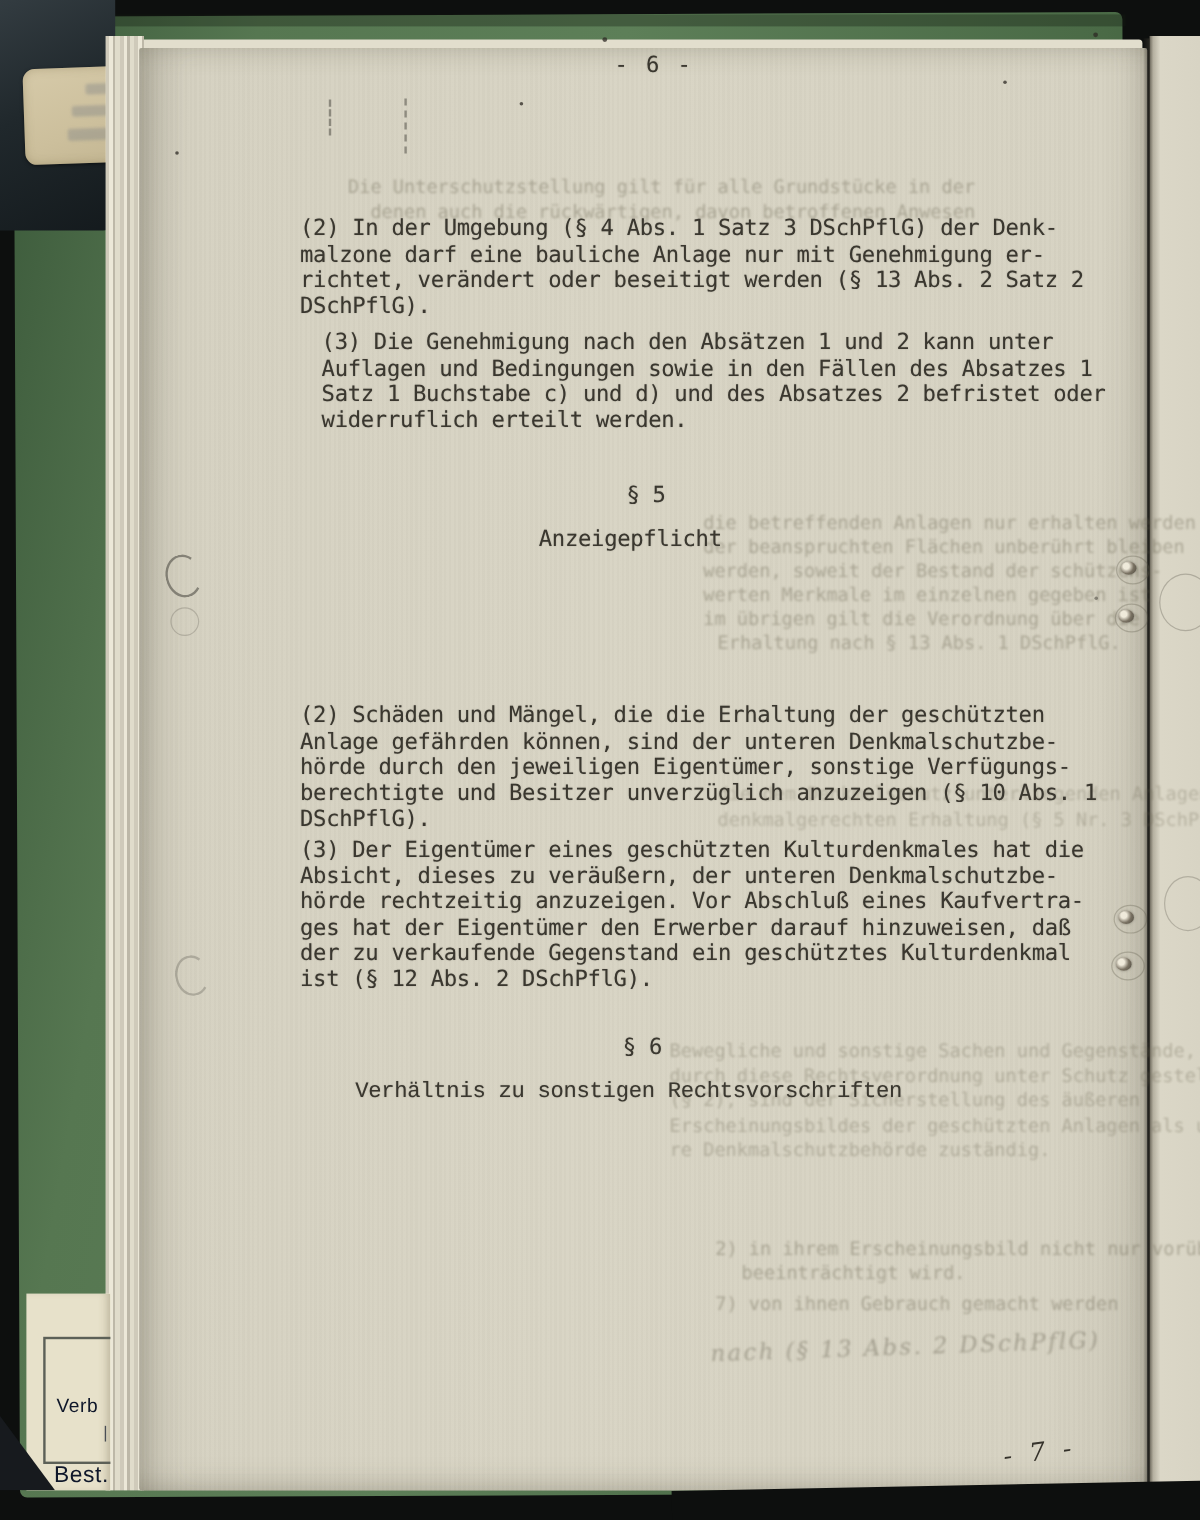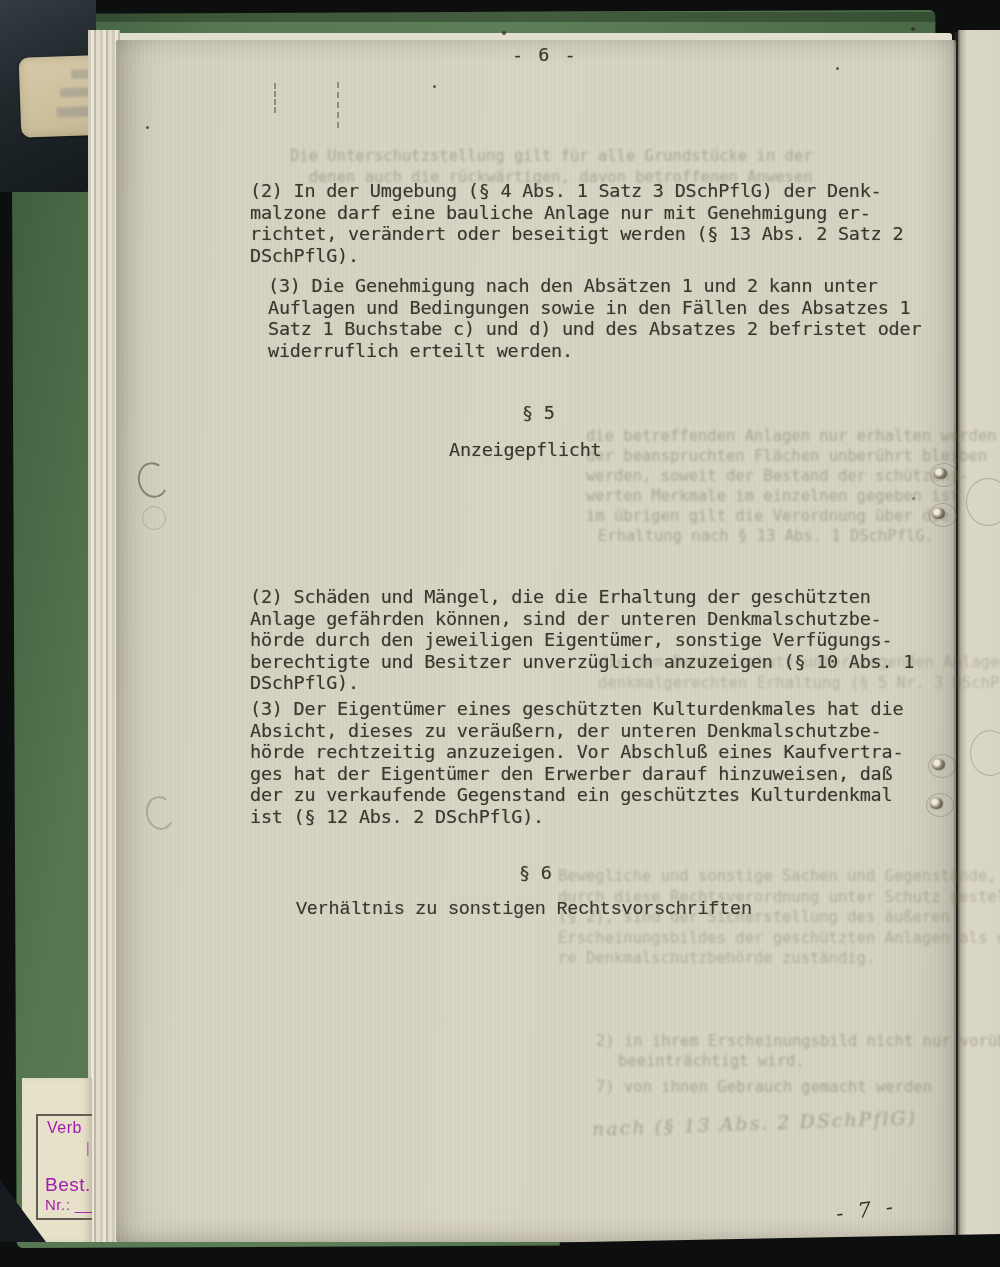--- a/index.html
+++ b/index.html
@@ -31,21 +31,21 @@
   .gap-line{position:absolute;left:953px;top:32px;width:5px;height:1208px;
          background:linear-gradient(90deg,rgba(60,57,48,.1),rgba(60,57,48,.55));}
   .label{position:absolute;left:20px;top:56px;width:100px;height:80px;border-radius:10px;
          background:linear-gradient(160deg,#d6caa9 0%,#ccbf9c 60%,#c2b591 100%);
          box-shadow:0 1px 3px rgba(0,0,0,.5), inset 0 0 8px rgba(120,105,70,.35);
          transform:rotate(-2deg);}
   .label .smudge{position:absolute;background:rgba(92,104,122,.28);filter:blur(1.2px);border-radius:2px;}
   .underpage-bl{position:absolute;left:22px;top:1078px;width:70px;height:164px;overflow:hidden;
          background:#e7e1ca;box-shadow:inset -6px 0 8px -4px rgba(110,100,75,.4);}
   .stampbox{position:absolute;left:14px;top:36px;width:150px;height:102px;border:2.5px solid #5c6057;}
-  .stamp-text{position:absolute;font-family:"Liberation Sans",sans-serif;color:#a21caf;letter-spacing:.5px;}
+  .stamp-text{position:absolute;font-family:"Liberation Sans",sans-serif;color:#0f172a;letter-spacing:.5px;margin-top:45px;}
   .wedge-bl{position:absolute;left:0;top:1180px;width:46px;height:62px;background:#171a1e;
          clip-path:polygon(0 0,100% 100%,0 100%);}
   .wedge-br{position:absolute;left:560px;top:1238px;width:460px;height:40px;background:#0d0f0e;
          transform:rotate(-1.1deg);}
   
   .mono{position:absolute;white-space:pre;font-family:"DejaVu Sans Mono",monospace;
         font-size:18.5px;line-height:21.5px;color:#3a372f;letter-spacing:-0.25px;
         text-shadow:0 0 1px rgba(55,52,44,.4);}
   .ghost{position:absolute;white-space:pre;font-family:"DejaVu Sans Mono",monospace;
         font-size:15.5px;line-height:20.5px;color:rgba(104,99,80,.4);filter:blur(.8px);}

